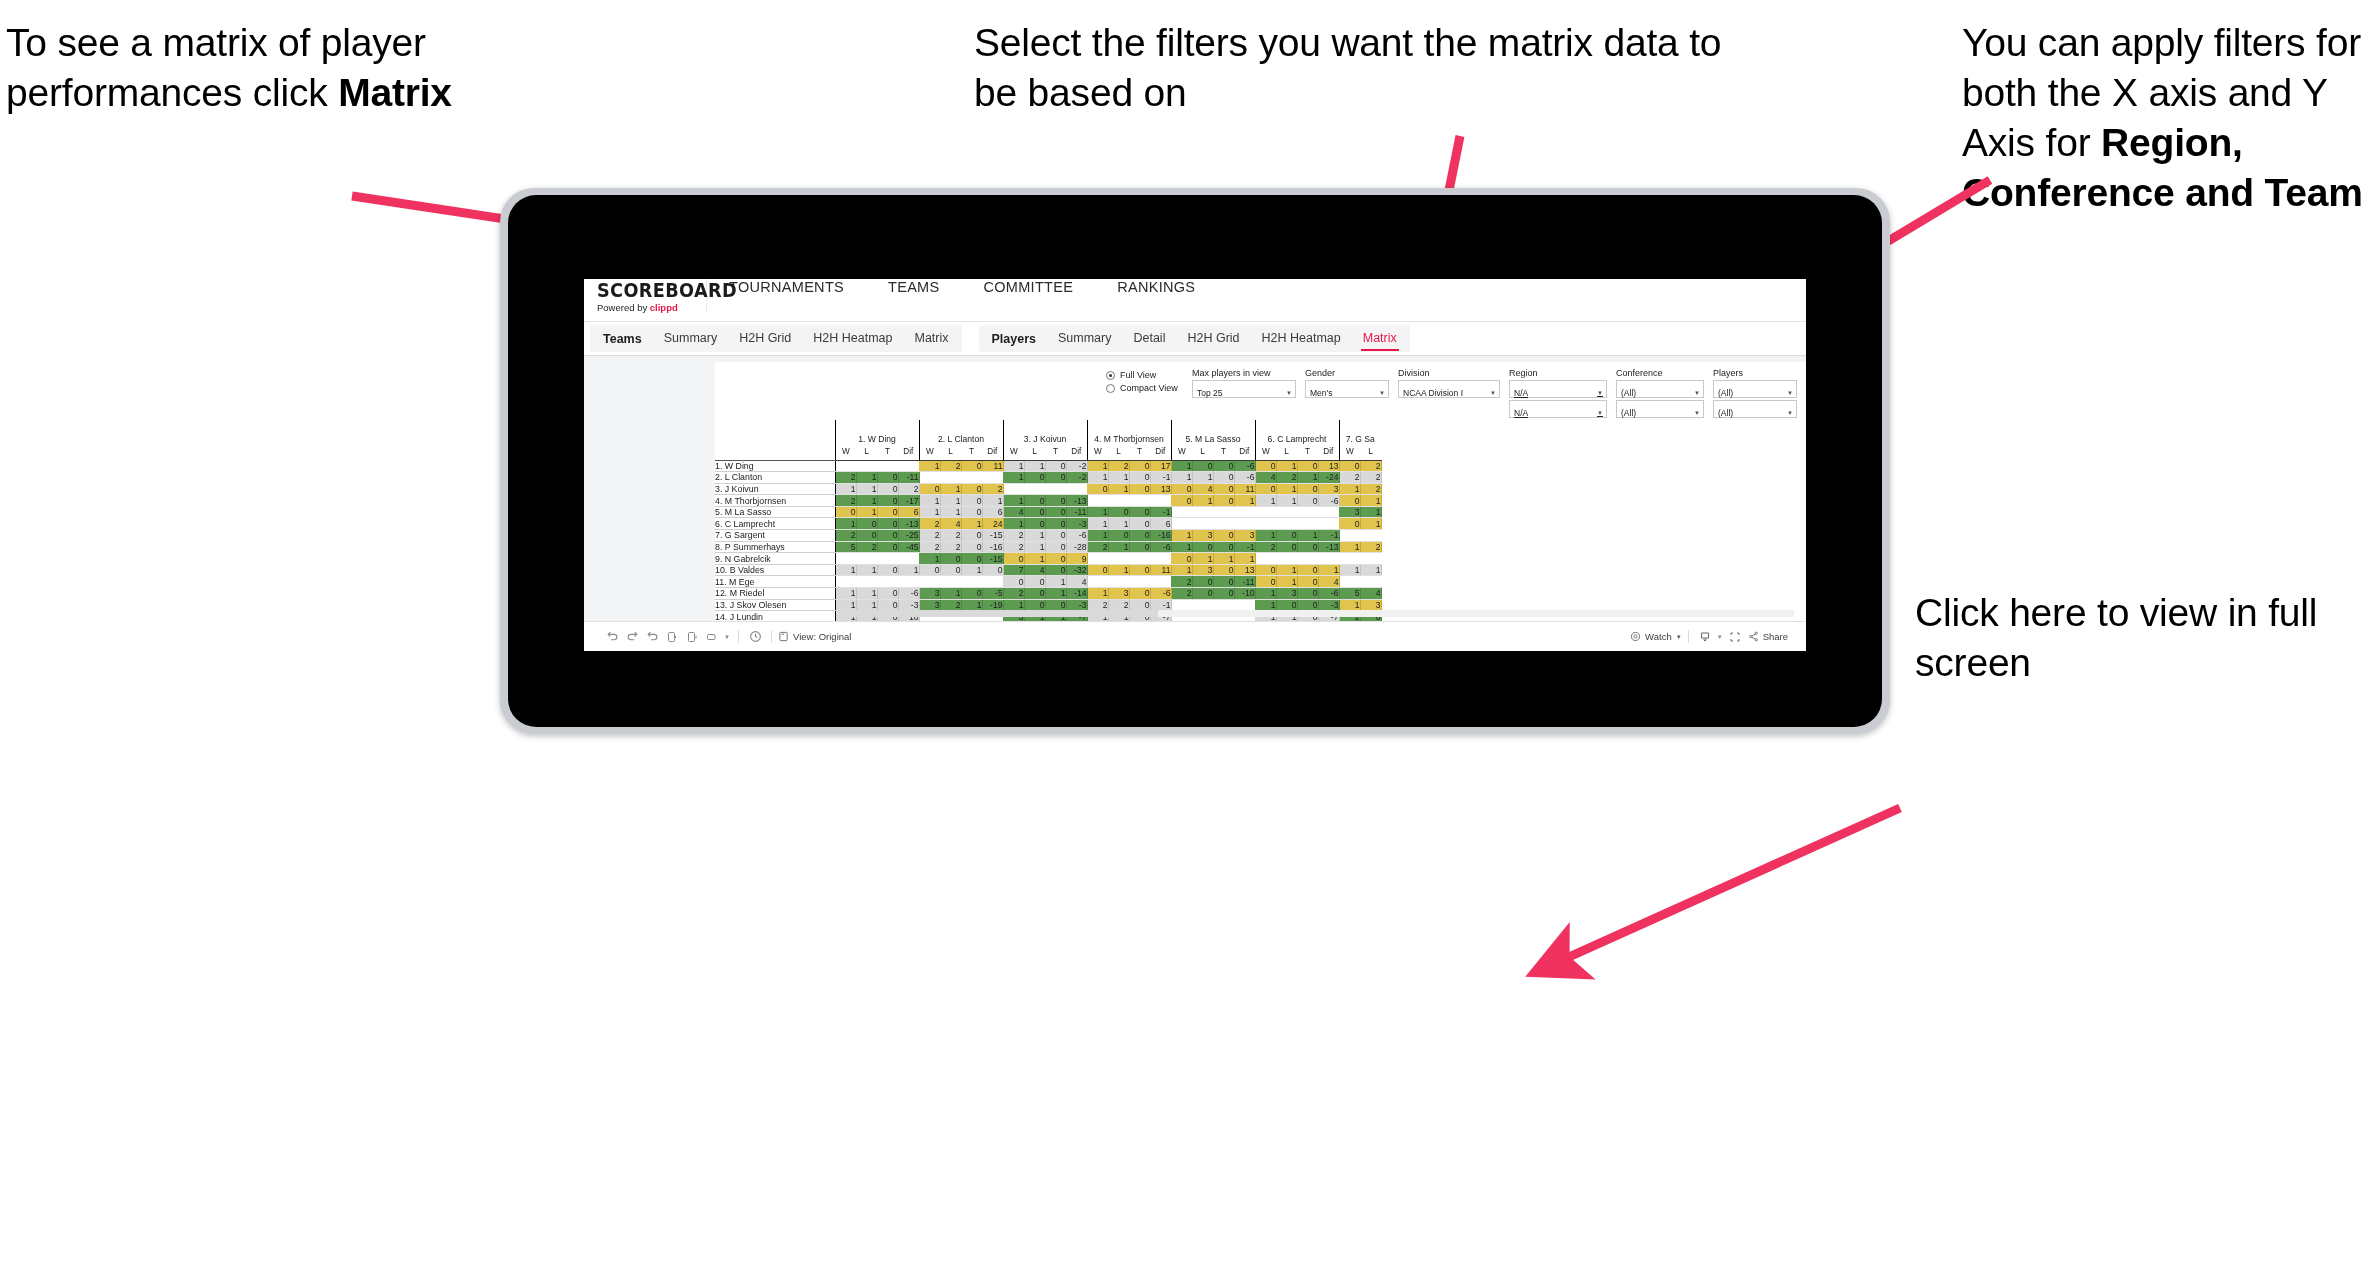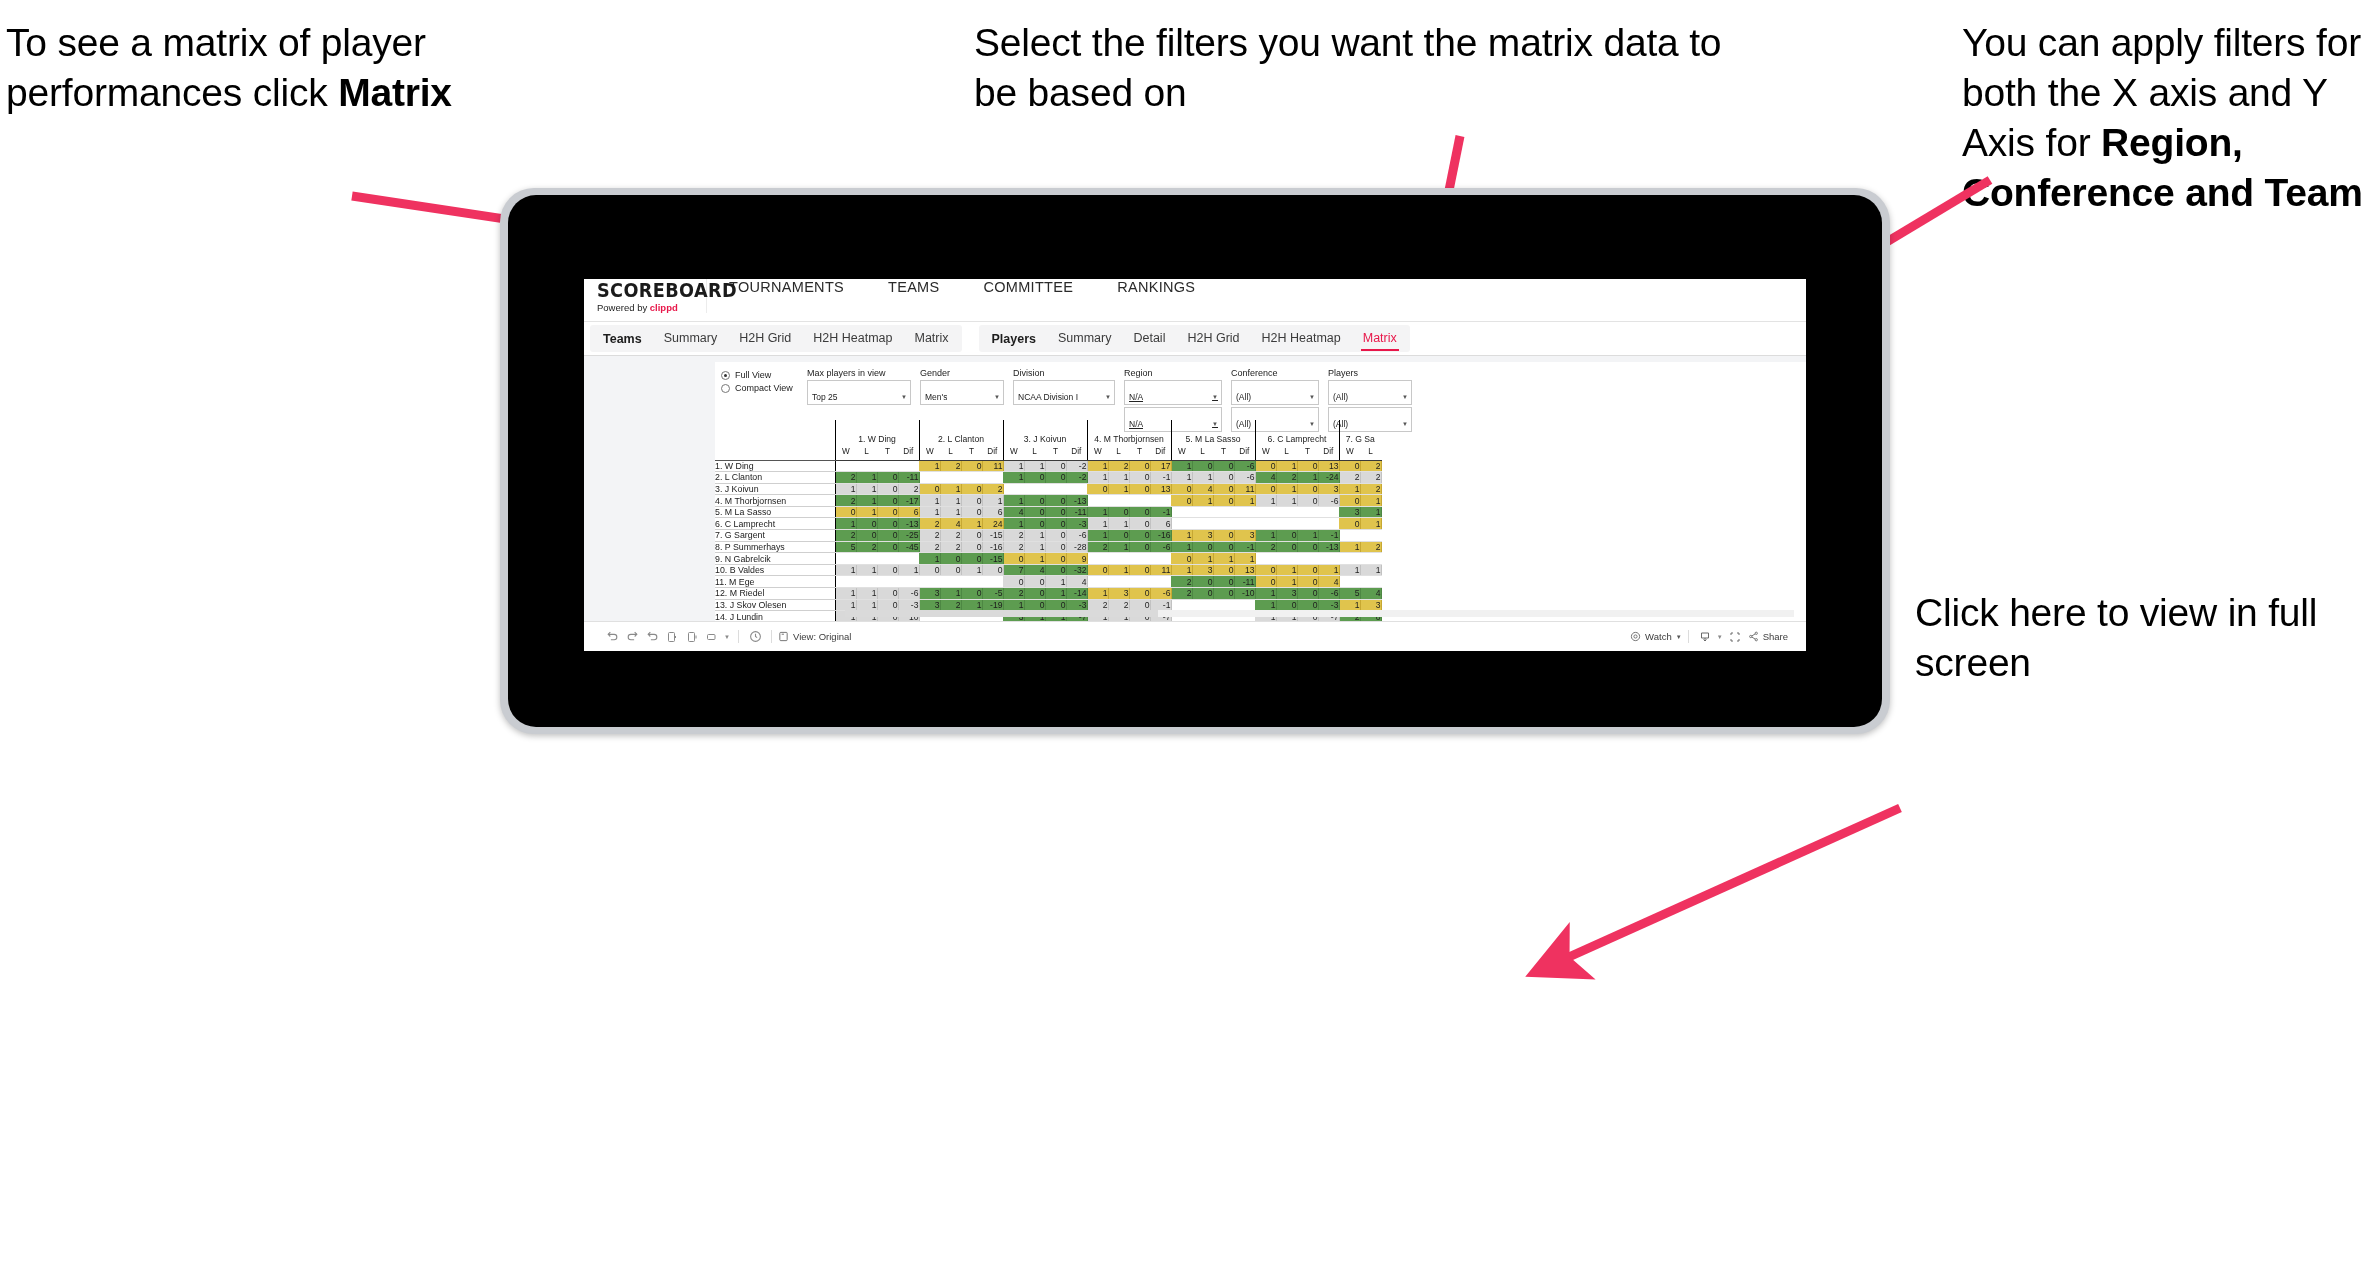--- a/index.html
+++ b/index.html
@@ -55,31 +55,31 @@
     position:relative; }
   .tab.active { color:#e8174a; }
   .tab.active::after { content:""; position:absolute; left:9px; right:9px; bottom:1px;
     height:2px; background:#e8174a; }
 
   
   #canvas { background:#f3f4f6; height:295px; position:relative; padding:8px 0 0 0; }
   #sheet { position:absolute; left:131px; top:6px; right:0; bottom:30px; background:#fff; }
 
   
-  #filters { display:flex; padding:6px 0 0 6px; font-size:9px; color:#222; gap:0px; }
+  #filters { display:flex; padding:6px 0 0 6px; font-size:9px; color:#222; gap:0px;justify-content:flex-end; }
   .viewtoggle { width:86px; padding-top:2px; }
   .radio-row { display:flex; align-items:center; gap:5px; margin-bottom:3px; }
   .radio { width:9px; height:9px; border:1px solid #777; border-radius:50%;
     display:inline-block; position:relative; background:#fff; flex:none; }
   .radio.on::after { content:""; position:absolute; left:2px; top:2px; width:3px; height:3px;
     border-radius:50%; background:#333; }
   .radio-row span { font-size:9px; }
   .fcol { margin-right:9px; }
   .fcol .flabel { font-size:9px; color:#222; margin-bottom:2px; white-space:nowrap; }
-  .sel { height:25px; border:1px solid #c8c8c8; background:#fff; display:flex;
+  .sel { height:18px; border:1px solid #c8c8c8; background:#fff; display:flex;
     align-items:center; justify-content:space-between; font-size:8.5px; color:#222;
     padding:8px 3px 0 4px; margin-bottom:2px; }
   .sel .cv { white-space:nowrap; overflow:hidden; }
   .caret { font-size:6px; color:#555; line-height:1; }
   .w-max { width:104px;} .w-gen{width:84px;} .w-div{width:102px;}
   .w-reg { width:98px;text-decoration:underline;} .w-con{width:88px;} .w-pla{width:84px;}
 
   
   #matrixwrap { position:absolute; left:0; right:0; top:58px; bottom:0; }
   table.mx { border-collapse:collapse; font-size:8.6px; color:#1a1a1a;

